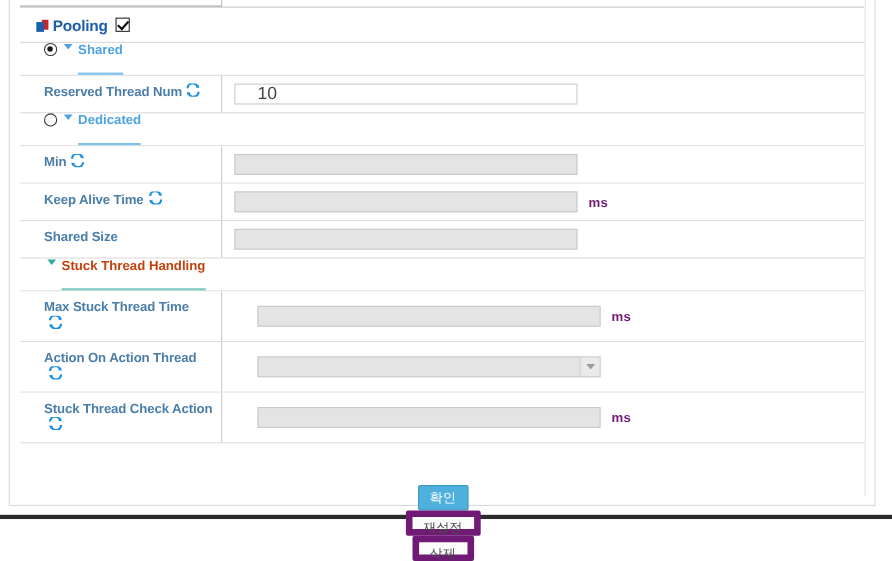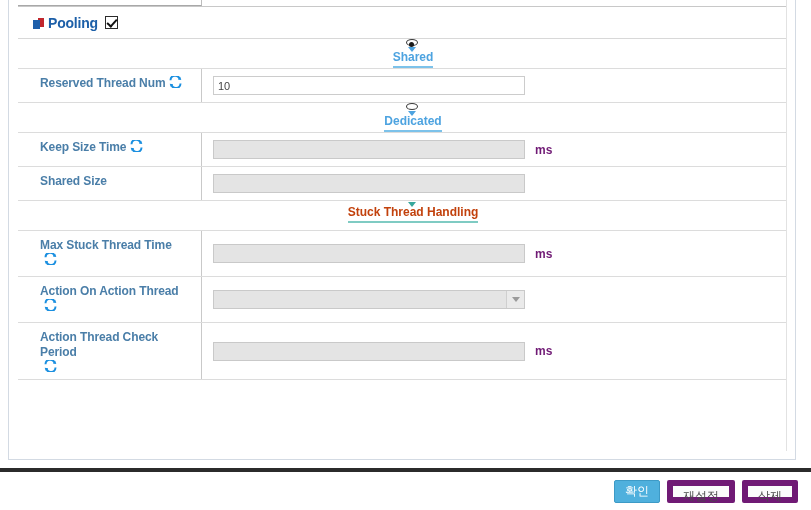--- a/index.html
+++ b/index.html
@@ -113,24 +113,22 @@
     width: 4px; height: 8px;
     border: solid #111;
     border-width: 0 2px 2px 0;
     transform: rotate(42deg);
   }
 
   
   .group-row {
     height: 29px;
     display: flex;
-    align-items: center;
     padding-left: 22px;
     border-bottom: 1px solid #dcdcdc;
-    flex-direction: column;
   }
   .radio {
     display: inline-block;
     width: 12px;
     height: 12px;
     border: 1.5px solid #3a3a3a;
     border-radius: 50%;
     background: #fff;
     box-sizing: border-box;
     position: relative;
@@ -169,21 +167,21 @@
   }
 
   
   .field-row {
     min-height: 33px;
     display: flex;
     align-items: stretch;
     border-bottom: 1px solid #dcdcdc;
     background: #fff;
   }
-  .field-row.tall { min-height: 45px; }
+  .field-row.tall { min-height: 45px; gap: 21px; }
   .lbl-cell {
     width: 184px;
     min-width: 184px;
     border-right: 1px solid #c9c9c9;
     box-sizing: border-box;
     padding: 7px 6px 5px 22px;
     display: block;
   }
   .lbl-text {
     font-weight: bold;
@@ -212,23 +210,23 @@
   }
   .sync svg { display:block; }
 
   
   .txt {
     height: 19px;
     width: 312px;
     border: 1px solid #cccccc;
     background: #ffffff;
     font-family: "Liberation Sans", sans-serif;
-    font-size: 11px;
+    font-size: 16px;
     color: #444;
-    padding: 1px 4px;
+    padding: 1px 20px;
     box-sizing: border-box;
     outline: none;
   }
   .txt.disabled {
     background: #e4e4e4;
     border-color: #c9c9c9;
     color: #777;
   }
   .sel {
     height: 19px;
@@ -278,20 +276,21 @@
     left: 0;
     top: 472px;
     width: 811px;
     height: 38px;
     background: #ffffff;
     display: flex;
     align-items: center;
     justify-content: flex-end;
     padding-right: 13px;
     box-sizing: border-box;
+    flex-direction: column;
   }
   .btn {
     height: 23px;
     min-width: 45px;
     margin-left: 7px;
     padding: 0 10px;
     font-family: "Liberation Sans", sans-serif;
     font-size: 12px;
     border-radius: 2px;
     cursor: pointer;
@@ -348,25 +347,38 @@
         <input class="txt" type="text" value="10" style="">
       </div>
     </div>
 
     <div class="group-row">
       <span class="radio"></span>
       <span class="caret"></span>
       <span class="grp-label">Dedicated</span>
     </div>
 
-
-
     <div class="field-row">
       <div class="lbl-cell">
-        <span class="lbl-text">Keep Size Time</span><span class="sync"><svg width="13" height="12" viewBox="0 0 13 12">
+        <span class="lbl-text">Min</span><span class="sync"><svg width="13" height="12" viewBox="0 0 13 12">
+              <path d="M1.5 4.2 A4.6 4.6 0 0 1 10.6 3.4" stroke="#1a8fe0" stroke-width="2" fill="none"></path>
+              <path d="M11.5 7.4 A4.6 4.6 0 0 1 2.4 8.3" stroke="#1a8fe0" stroke-width="2" fill="none"></path>
+              <path d="M11.2 0.8 l1.1 3.2 l-3.3 -0.6 z" fill="#1a8fe0"></path>
+              <path d="M1.8 10.9 l-1.1 -3.2 l3.3 0.6 z" fill="#1a8fe0"></path>
+            </svg></span>
+      </div>
+      <div class="val-cell">
+        <input class="txt disabled" type="text" disabled="" value="" style="">
+      </div>
+    </div>
+
+
+    <div class="field-row">
+      <div class="lbl-cell">
+        <span class="lbl-text">Keep Alive Time</span><span class="sync"><svg width="13" height="12" viewBox="0 0 13 12">
               <path d="M1.5 4.2 A4.6 4.6 0 0 1 10.6 3.4" stroke="#1a8fe0" stroke-width="2" fill="none"></path>
               <path d="M11.5 7.4 A4.6 4.6 0 0 1 2.4 8.3" stroke="#1a8fe0" stroke-width="2" fill="none"></path>
               <path d="M11.2 0.8 l1.1 3.2 l-3.3 -0.6 z" fill="#1a8fe0"></path>
               <path d="M1.8 10.9 l-1.1 -3.2 l3.3 0.6 z" fill="#1a8fe0"></path>
             </svg></span>
       </div>
       <div class="val-cell">
         <input class="txt disabled" type="text" disabled="" value="" style="">
         <span class="unit">ms</span>
       </div>
@@ -414,21 +426,21 @@
         <span class="sel">
           <span class="arrowbox">
               <i></i>
             </span>
         </span>
       </div>
     </div>
 
     <div class="field-row tall">
       <div class="lbl-cell">
-        <span class="lbl-text">Action Thread Check Period</span><br><span class="sync"><svg width="13" height="12" viewBox="0 0 13 12">
+        <span class="lbl-text">Stuck Thread Check Action</span><br><span class="sync"><svg width="13" height="12" viewBox="0 0 13 12">
               <path d="M1.5 4.2 A4.6 4.6 0 0 1 10.6 3.4" stroke="#1a8fe0" stroke-width="2" fill="none"></path>
               <path d="M11.5 7.4 A4.6 4.6 0 0 1 2.4 8.3" stroke="#1a8fe0" stroke-width="2" fill="none"></path>
               <path d="M11.2 0.8 l1.1 3.2 l-3.3 -0.6 z" fill="#1a8fe0"></path>
               <path d="M1.8 10.9 l-1.1 -3.2 l3.3 0.6 z" fill="#1a8fe0"></path>
             </svg></span>
       </div>
       <div class="val-cell">
         <input class="txt disabled" type="text" disabled="" value="" style="">
         <span class="unit">ms</span>
       </div>

